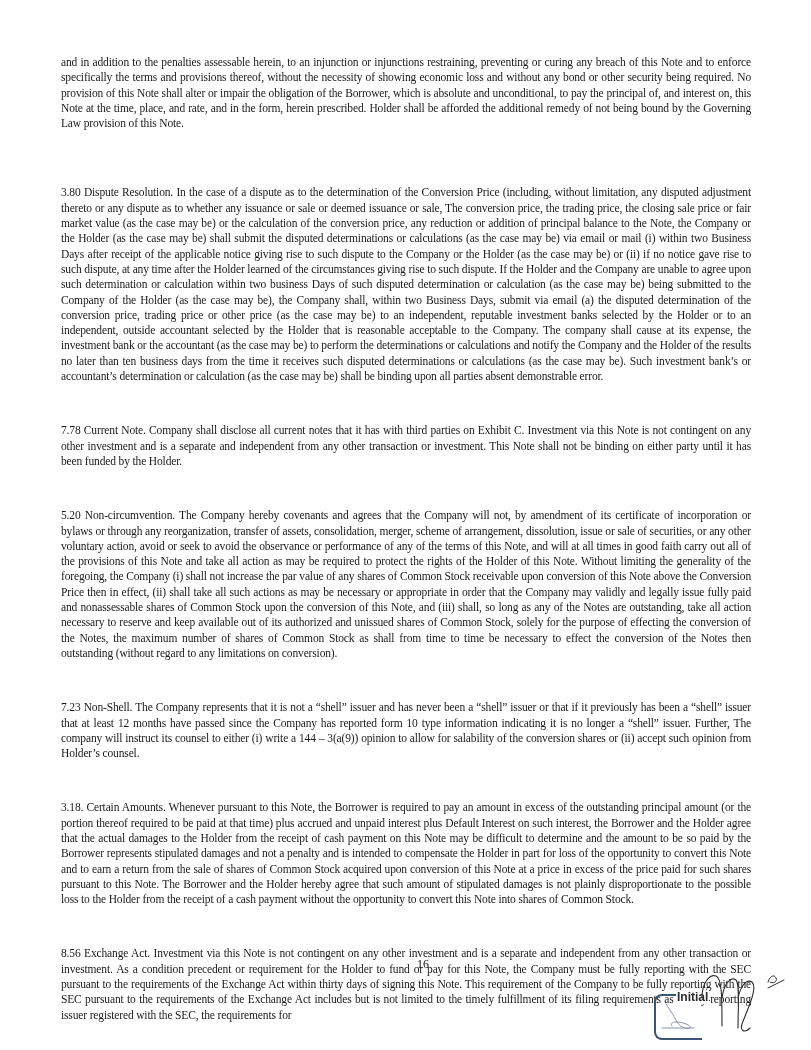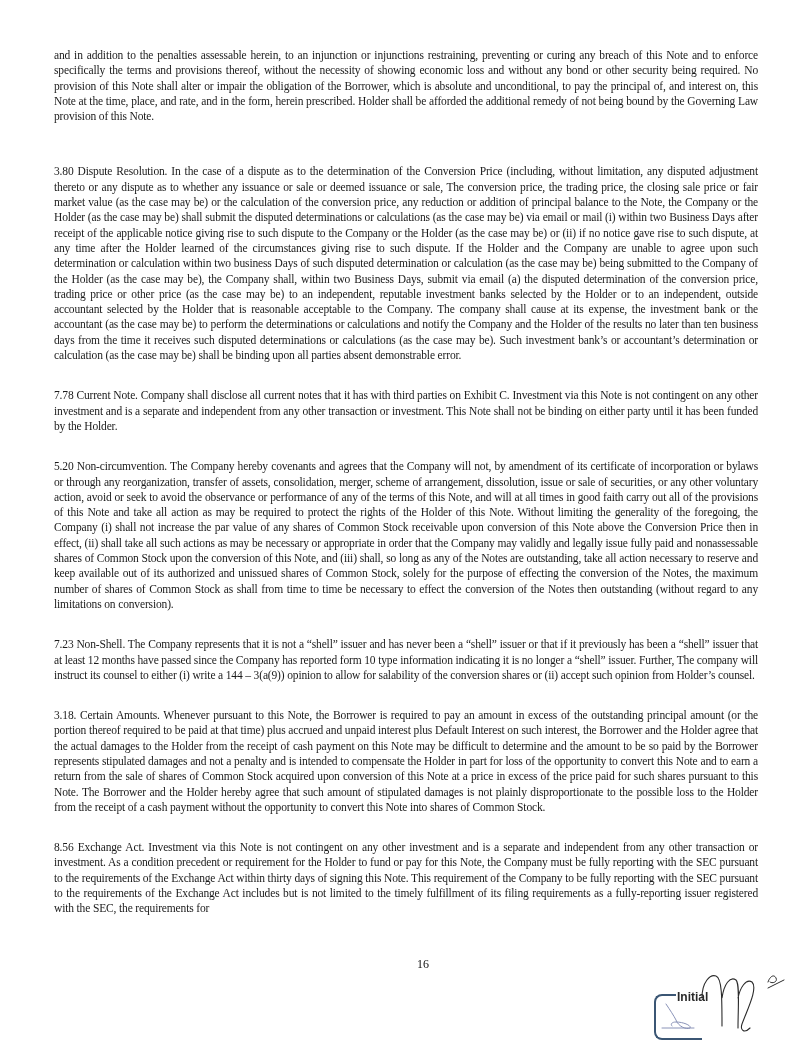--- a/index.html
+++ b/index.html
@@ -14,21 +14,21 @@
     .page {
       position: absolute;
       left: 48px;
       top: 42px;
       width: 716px;
       font-size: 11.5px;
       line-height: 15.3px;
       letter-spacing: -0.15px;
     }
     .para {
-      margin: 6px;
+      margin: 13px;
       text-align: justify;
       text-align-last: left;
     }
     .sec-num { }
     .heading { }
     .gap-large { height: 28px; }
     .gap { height: 13px; }
     .page-number {
       position: absolute;
       left: 417px;

